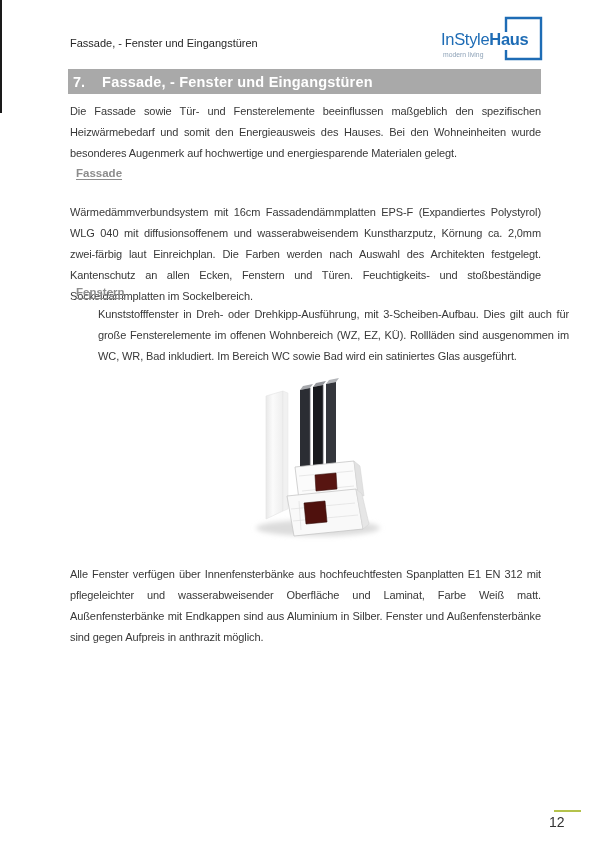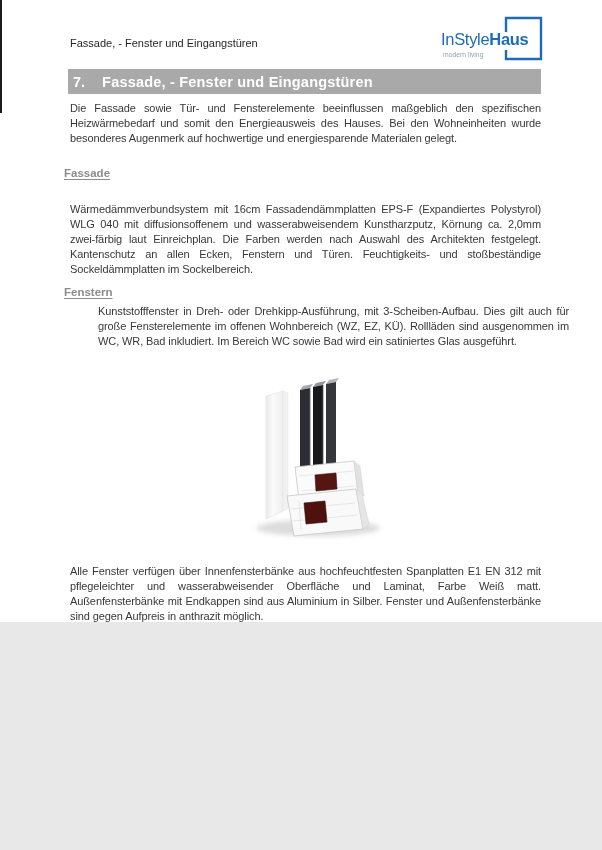--- a/index.html
+++ b/index.html
@@ -1,18 +1,18 @@
 <!DOCTYPE html>
 <html><head>
 <meta charset="utf-8">
 <style>
   html,body{margin:0;padding:0;background:#e8e8e8;}
   .page{
     position:relative;
-    width:602px;height:622px;
+    width:602px;height:850px;
     background:#ffffff;
     font-family:"Liberation Sans","DejaVu Sans",sans-serif;
     overflow:hidden;
     margin:0 auto;
   }
   .artifact-line{
     position:absolute;left:0;top:0;width:2px;height:113px;background:#1a1a1a;
   }
   .doc-header-title{
     position:absolute;left:70px;top:37px;
@@ -25,43 +25,43 @@
     padding:0;box-sizing:border-box;
   }
   .section-bar .num{
     font-size:14.5px;font-weight:bold;color:#ffffff;margin-left:5px;
   }
   .section-bar .title{
     font-size:14.5px;font-weight:bold;color:#ffffff;margin-left:17px;letter-spacing:0.2px;
   }
   .body-par{
     position:absolute;left:70px;width:471px;margin:0;
-    font-size:11px;line-height:15px;letter-spacing:-0.1px;
+    font-size:11px;line-height:21px;letter-spacing:-0.1px;
     color:#383838;text-align:justify;
   }
   .sub-heading{
-    position:absolute;left:64px;margin:0;
+    position:absolute;left:76px;margin:0;
     font-size:11.5px;line-height:16px;font-weight:bold;
     color:#8c8c8c;text-decoration:underline;text-underline-offset:2px;
   }
   .p-intro{top:101px;}
   .h-fassade{top:165px;}
   .p-fassade{top:202px;}
   .h-fenster{top:284px;}
   .p-fenster{top:304px;margin-left:28px;}
   .p-fensterbaenke{top:564px;}
   .figure-window{
     position:absolute;left:242px;top:372px;width:160px;height:175px;
   }
   .footer-accent{
     position:absolute;left:554px;top:810px;width:27px;height:2px;background:#b4c24b;
   }
   .page-number{
     position:absolute;left:549px;top:814px;width:34px;
-    font-size:12px;color:#333333;text-align:center;
+    font-size:14px;color:#333333;text-align:left;
   }
 </style>
 </head>
 <body>
 
 <div class="page">
 
   <div class="artifact-line"></div>
 
   <div class="doc-header-title">Fassade, - Fenster und Eingangstüren</div>

